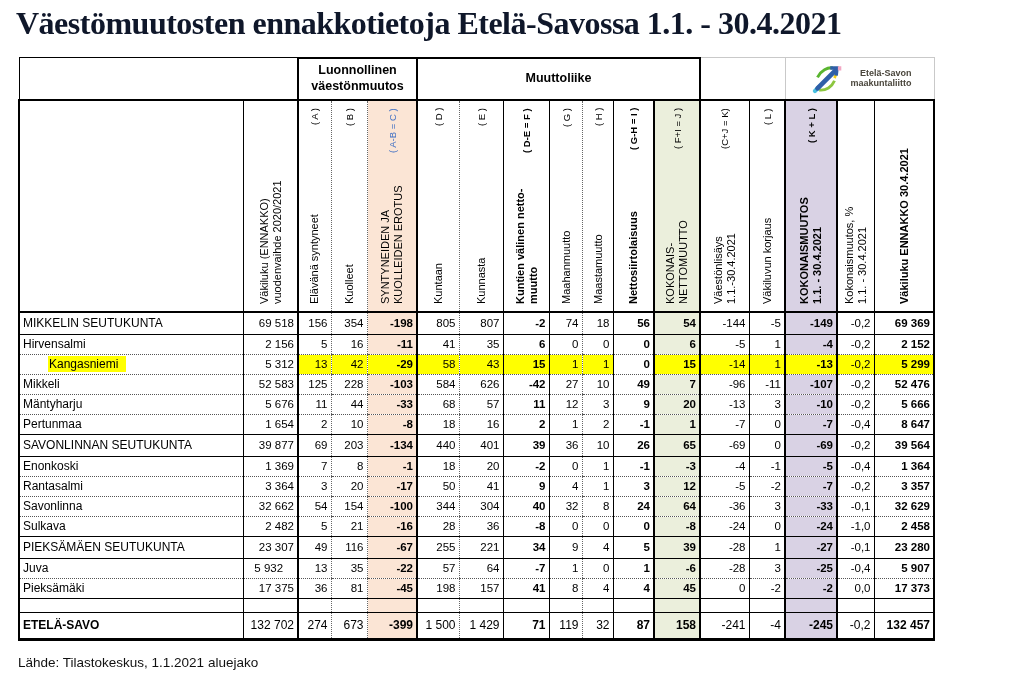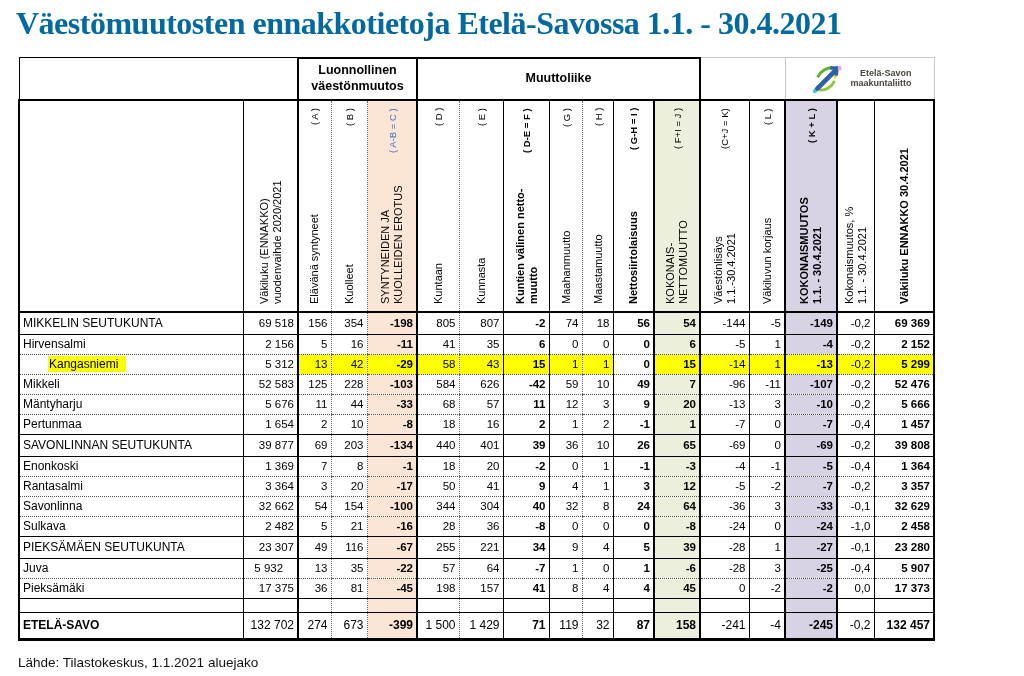--- a/index.html
+++ b/index.html
@@ -2,21 +2,21 @@
 <html><head>
 <meta charset="utf-8">
 <style>
   html,body { margin:0; padding:0; background:#fff; }
   body { width:1024px; height:676px; overflow:hidden; font-family:"Liberation Sans",sans-serif; color:#000; }
   .page { position:relative; width:1024px; height:676px; }
 
   .title {
     margin:0; padding:5px 0 0 16px;
     font-family:"Liberation Serif",serif; font-weight:bold;
-    font-size:32px; line-height:1.15; color:#0369a1; letter-spacing:-0.5px;
+    font-size:32px; line-height:1.15; color:#0f172a; letter-spacing:-0.5px;
     white-space:nowrap;
   }
 
   table.pop { border-collapse:collapse; table-layout:fixed; margin:15px 0 0 18px; }
   th,td { padding:0; overflow:hidden; }
 
   
   th.group { height:40px; font-size:12.5px; line-height:1.25; text-align:center;
              vertical-align:middle; white-space:pre-line; }
   th.g-plain { border:1px solid #000; }
@@ -263,21 +263,21 @@
         </tr>
         <tr class="municipality">
           <td class="name" style="border-left: 2px solid rgb(0, 0, 0);"><span>Mikkeli</span></td>
           <td class="num" style="border-left: 1px solid rgb(0, 0, 0);">52 583</td>
           <td class="num" style="border-left: 2px solid rgb(0, 0, 0);">125</td>
           <td class="num" style="border-left: 1px dotted rgb(102, 102, 102);">228</td>
           <td class="num b bg-peach" style="border-left: 1px dotted rgb(102, 102, 102);">-103</td>
           <td class="num" style="border-left: 2px solid rgb(0, 0, 0);">584</td>
           <td class="num" style="border-left: 1px dotted rgb(102, 102, 102);">626</td>
           <td class="num b" style="border-left: 1px solid rgb(0, 0, 0);">-42</td>
-          <td class="num" style="border-left: 1px solid rgb(0, 0, 0);">59</td>
+          <td class="num" style="border-left: 1px solid rgb(0, 0, 0);">27</td>
           <td class="num" style="border-left: 1px dotted rgb(102, 102, 102);">10</td>
           <td class="num b" style="border-left: 1px solid rgb(0, 0, 0);">49</td>
           <td class="num b bg-green" style="border-left: 2px solid rgb(0, 0, 0);">7</td>
           <td class="num" style="border-left: 2px solid rgb(0, 0, 0);">-96</td>
           <td class="num" style="border-left: 1px solid rgb(0, 0, 0);">-11</td>
           <td class="num b bg-lav" style="border-left: 2px solid rgb(0, 0, 0);">-107</td>
           <td class="num" style="border-left: 2px solid rgb(0, 0, 0);">-0,2</td>
           <td class="num b" style="border-left: 1px solid rgb(0, 0, 0); border-right: 2px solid rgb(0, 0, 0);">52 476</td>
         </tr>
         <tr class="municipality">
@@ -309,40 +309,40 @@
           <td class="num" style="border-left: 1px dotted rgb(102, 102, 102);">16</td>
           <td class="num b" style="border-left: 1px solid rgb(0, 0, 0);">2</td>
           <td class="num" style="border-left: 1px solid rgb(0, 0, 0);">1</td>
           <td class="num" style="border-left: 1px dotted rgb(102, 102, 102);">2</td>
           <td class="num b" style="border-left: 1px solid rgb(0, 0, 0);">-1</td>
           <td class="num b bg-green" style="border-left: 2px solid rgb(0, 0, 0);">1</td>
           <td class="num" style="border-left: 2px solid rgb(0, 0, 0);">-7</td>
           <td class="num" style="border-left: 1px solid rgb(0, 0, 0);">0</td>
           <td class="num b bg-lav" style="border-left: 2px solid rgb(0, 0, 0);">-7</td>
           <td class="num" style="border-left: 2px solid rgb(0, 0, 0);">-0,4</td>
-          <td class="num b" style="border-left: 1px solid rgb(0, 0, 0); border-right: 2px solid rgb(0, 0, 0);">1 457</td>
+          <td class="num b" style="border-left: 1px solid rgb(0, 0, 0); border-right: 2px solid rgb(0, 0, 0);">8 647</td>
         </tr>
         <tr class="region">
           <td class="name" style="border-left: 2px solid rgb(0, 0, 0);"><span>SAVONLINNAN SEUTUKUNTA</span></td>
           <td class="num" style="border-left: 1px solid rgb(0, 0, 0);">39 877</td>
           <td class="num" style="border-left: 2px solid rgb(0, 0, 0);">69</td>
           <td class="num" style="border-left: 1px dotted rgb(102, 102, 102);">203</td>
           <td class="num b bg-peach" style="border-left: 1px dotted rgb(102, 102, 102);">-134</td>
           <td class="num" style="border-left: 2px solid rgb(0, 0, 0);">440</td>
           <td class="num" style="border-left: 1px dotted rgb(102, 102, 102);">401</td>
           <td class="num b" style="border-left: 1px solid rgb(0, 0, 0);">39</td>
           <td class="num" style="border-left: 1px solid rgb(0, 0, 0);">36</td>
           <td class="num" style="border-left: 1px dotted rgb(102, 102, 102);">10</td>
           <td class="num b" style="border-left: 1px solid rgb(0, 0, 0);">26</td>
           <td class="num b bg-green" style="border-left: 2px solid rgb(0, 0, 0);">65</td>
           <td class="num" style="border-left: 2px solid rgb(0, 0, 0);">-69</td>
           <td class="num" style="border-left: 1px solid rgb(0, 0, 0);">0</td>
           <td class="num b bg-lav" style="border-left: 2px solid rgb(0, 0, 0);">-69</td>
           <td class="num" style="border-left: 2px solid rgb(0, 0, 0);">-0,2</td>
-          <td class="num b" style="border-left: 1px solid rgb(0, 0, 0); border-right: 2px solid rgb(0, 0, 0);">39 808</td>
+          <td class="num b" style="border-left: 1px solid rgb(0, 0, 0); border-right: 2px solid rgb(0, 0, 0);">39 564</td>
         </tr>
         <tr class="municipality">
           <td class="name" style="border-left: 2px solid rgb(0, 0, 0);"><span>Enonkoski</span></td>
           <td class="num" style="border-left: 1px solid rgb(0, 0, 0);">1 369</td>
           <td class="num" style="border-left: 2px solid rgb(0, 0, 0);">7</td>
           <td class="num" style="border-left: 1px dotted rgb(102, 102, 102);">8</td>
           <td class="num b bg-peach" style="border-left: 1px dotted rgb(102, 102, 102);">-1</td>
           <td class="num" style="border-left: 2px solid rgb(0, 0, 0);">18</td>
           <td class="num" style="border-left: 1px dotted rgb(102, 102, 102);">20</td>
           <td class="num b" style="border-left: 1px solid rgb(0, 0, 0);">-2</td>

